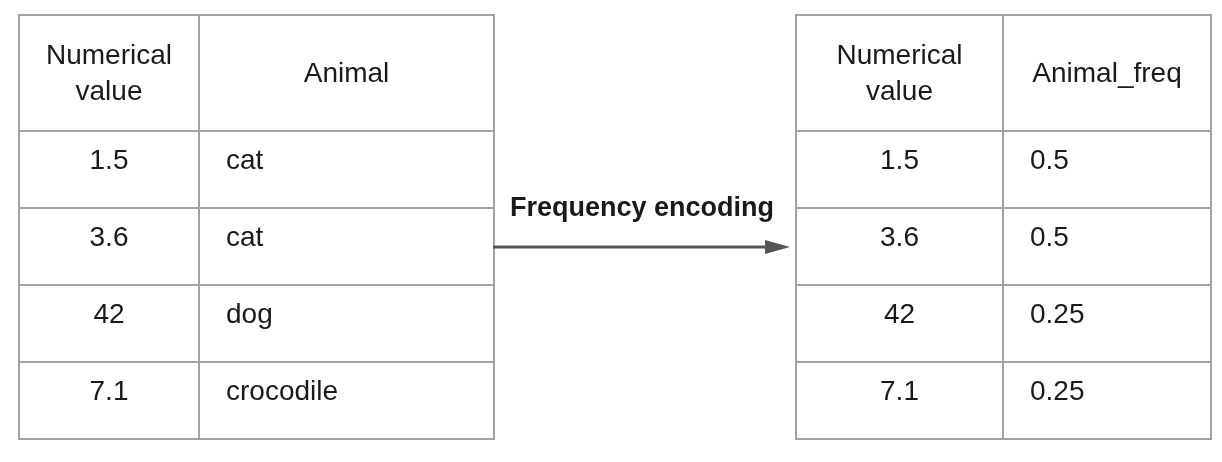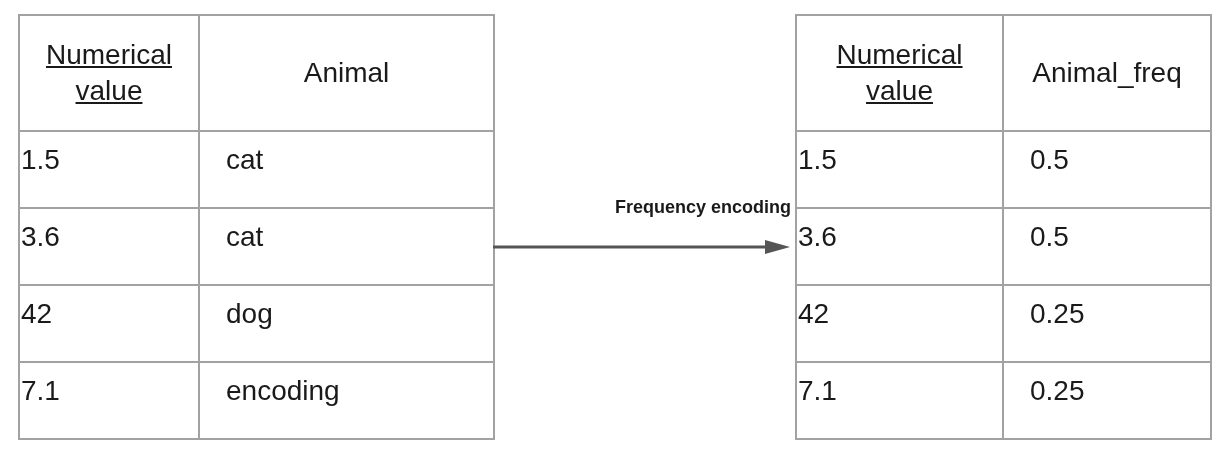--- a/index.html
+++ b/index.html
@@ -37,30 +37,30 @@
     vertical-align: middle;
     line-height: 1.3;
     padding: 0 6px;
   }
   .tbl td {
     height: 77px;
     vertical-align: top;
     padding-top: 9px;
     line-height: 37px;
   }
-  td.cell-center { }
+  td.cell-center { text-align: center; }
   td.cell-left   { text-align: left; padding-left: 26px; }
-  .hw { display: inline-block; max-width: 160px; text-decoration: underline; }
+  .hw { display: inline-block; max-width: 160px; }
   .transform-label {
     position: absolute;
     left: 493px;
     top: 192px;
     width: 298px;
-    text-align: right;
-    font-size: 18px;
+    text-align: center;
+    font-size: 27px;
     font-weight: bold;
     line-height: 30px;
     white-space: nowrap;
     color: var(--text, #1a1a1a);
   }
   .arrow-svg {
     position: absolute;
     left: 493px;
     top: 235px;
     display: block;
@@ -90,21 +90,21 @@
     <tr>
       <td class="cell-center">3.6</td>
       <td class="cell-left">cat</td>
     </tr>
     <tr>
       <td class="cell-center">42</td>
       <td class="cell-left">dog</td>
     </tr>
     <tr>
       <td class="cell-center">7.1</td>
-      <td class="cell-left">encoding</td>
+      <td class="cell-left">crocodile</td>
     </tr>
   </tbody>
     </table>
 
   <div class="transform-label">Frequency encoding</div>
 
   <svg class="arrow-svg" width="298" height="24" viewBox="0 0 298 24" aria-hidden="true">
     <line x1="0" y1="12" x2="276" y2="12"></line>
     <polygon points="272,5 297,12 272,19"></polygon>
   </svg>

